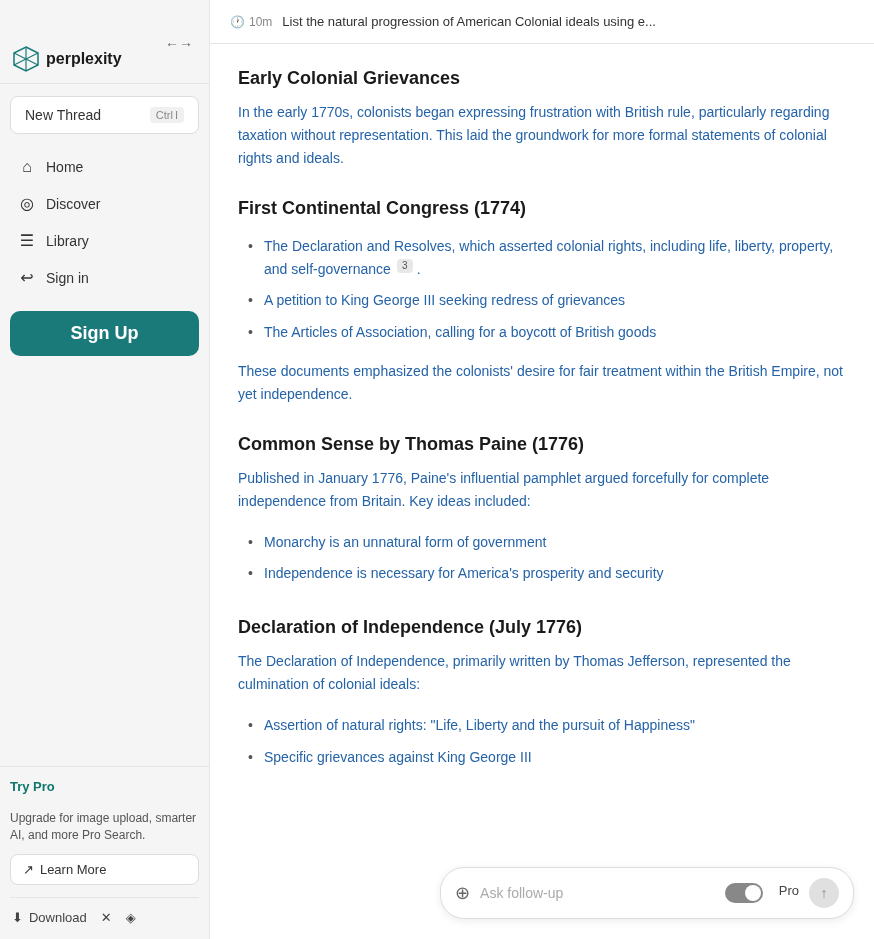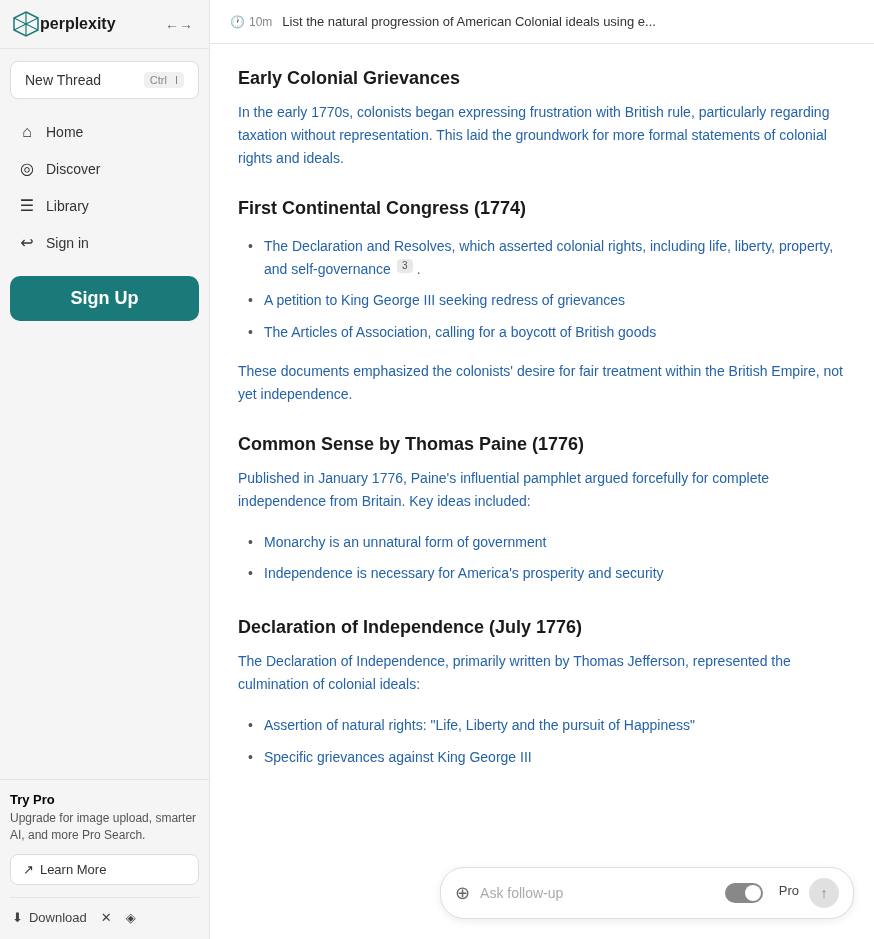--- a/index.html
+++ b/index.html
@@ -19,21 +19,22 @@
     .sidebar-header {
       display: flex;
       align-items: center;
       justify-content: space-between;
       padding: 10px 12px;
       border-bottom: 1px solid #e5e5e5;
     }
     .logo {
       display: flex;
       align-items: center;
-      gap: 0;
+      gap: 6px;
+      margin-top: 35px;
     }
     .logo-icon {
       width: 28px;
       height: 28px;
     }
     .logo-text {
       font-size: 16px;
       font-weight: 600;
       color: #1a1a1a;
     }
@@ -59,21 +60,21 @@
       color: #333;
     }
     .new-thread-label { font-weight: 500; }
     .new-thread-shortcut {
       font-size: 11px;
       color: #888;
       background: #f0f0f0;
       border-radius: 4px;
       padding: 2px 6px;
       display: flex;
-      gap: 8px;
+      gap: 2px;
       align-items: center;
     }
     .nav-items {
       display: flex;
       flex-direction: column;
       gap: 2px;
       padding: 4px 8px;
     }
     .nav-item {
       display: flex;
@@ -100,22 +101,22 @@
       width: calc(100% - 20px);
     }
     .sidebar-footer {
       margin-top: auto;
       padding: 12px 10px;
       border-top: 1px solid #e5e5e5;
     }
     .try-pro-label {
       font-size: 13px;
       font-weight: 700;
-      color: #000000;
-      margin-bottom: 3px;
+      color: #0f766e;
+      margin-bottom: 16px;
     }
     .try-pro-desc {
       font-size: 12px;
       color: #555;
       line-height: 1.4;
       margin-bottom: 10px;
     }
     .learn-more-btn {
       display: flex;
       align-items: center;

